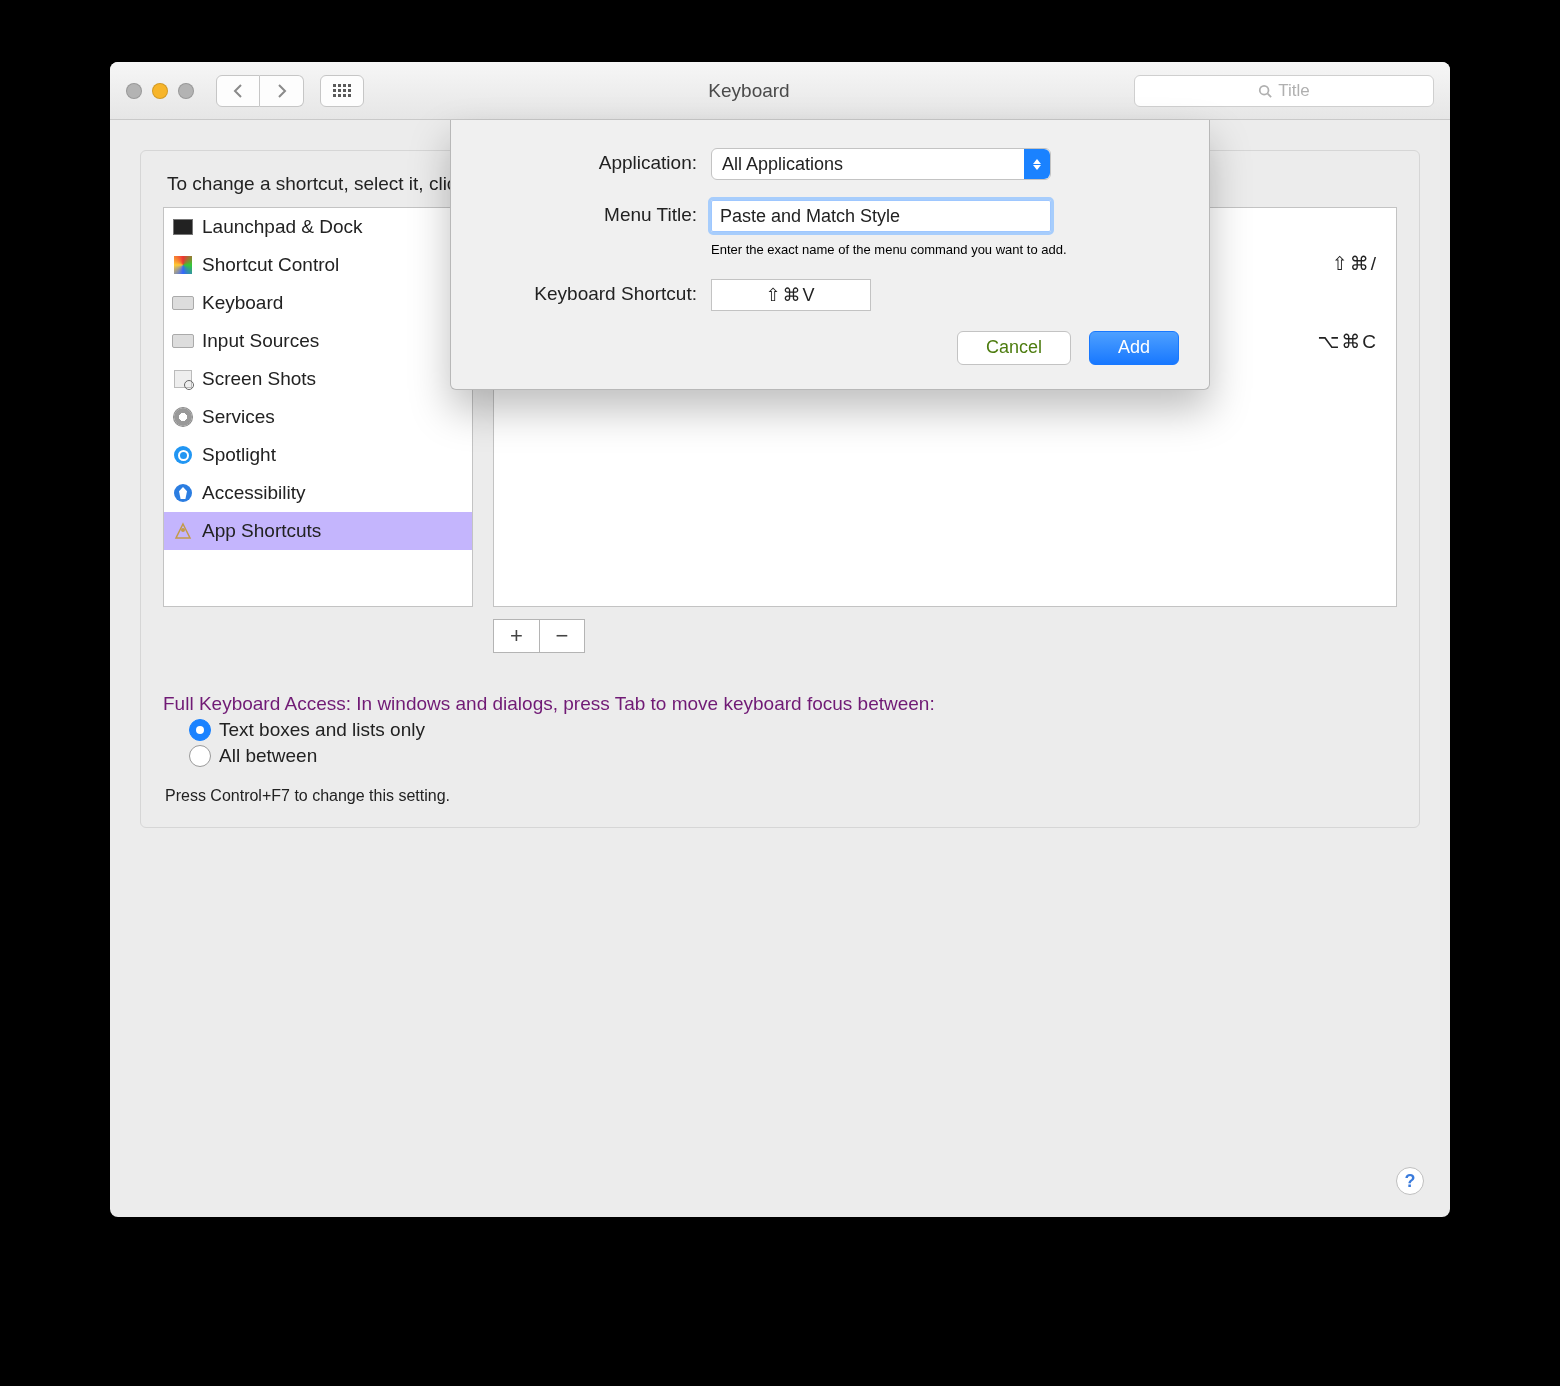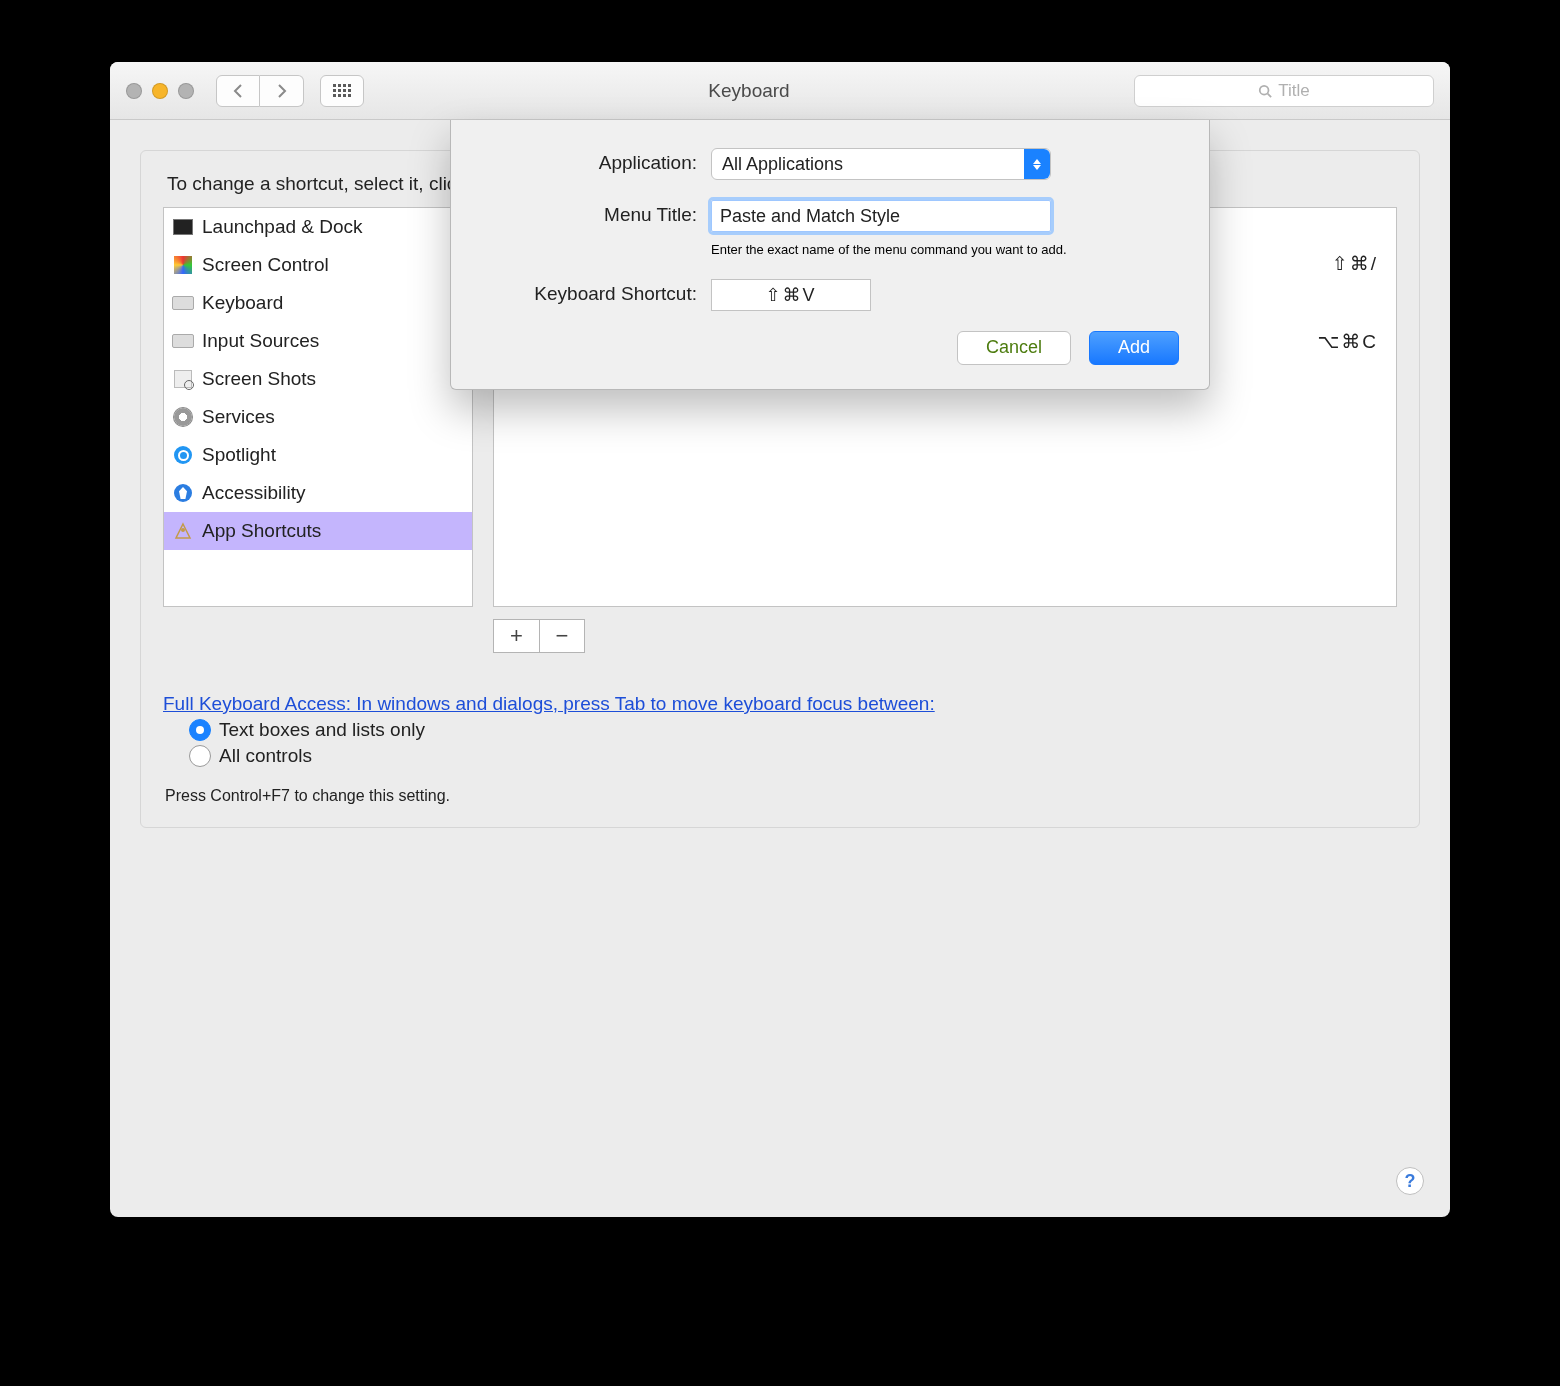--- a/index.html
+++ b/index.html
@@ -93,21 +93,21 @@
     font-size:19px; color:#222; letter-spacing:2px;
   }
 
   .plusminus { display:flex; margin:12px 0 0 330px; }
   .pmbtn {
     width:46px; height:34px; background:#fff; border:1px solid #b4b4b4;
     display:flex; align-items:center; justify-content:center; font-size:22px; color:#444;
   }
   .pmbtn:first-child{ border-right:none; }
 
-  .fkatext { font-size:19px; color:#1d4ed8; margin:40px 0 0 0;text-decoration:underline; }
+  .fkatext { font-size:19px; color:#701a75; margin:40px 0 0 0; }
   .radiorow { display:flex; align-items:center; gap:8px; margin:4px 0 4px 26px; font-size:19px; color:#222;}
   .radio {
     width:22px; height:22px; border-radius:50%; border:1px solid #9a9a9a; background:#fff;
     display:inline-flex; align-items:center; justify-content:center;
   }
   .radio.on { background:#1a82ff; border-color:#1a82ff; }
   .radio.on::after{ content:""; width:8px; height:8px; border-radius:50%; background:#fff; }
   .foot { font-size:16px; color:#222; margin:20px 0 0 2px; }
 
   .helpbtn {
@@ -233,21 +233,21 @@
           <div class="catrow">
             <span class="icon">
                 <span class="ic-launch"></span>
               </span>
             <span>Launchpad &amp; Dock</span>
           </div>
           <div class="catrow">
             <span class="icon">
                 <span class="ic-mission"></span>
               </span>
-            <span>Screen Control</span>
+            <span>Shortcut Control</span>
           </div>
           <div class="catrow">
             <span class="icon">
                 <span class="ic-keybd"></span>
               </span>
             <span>Keyboard</span>
           </div>
           <div class="catrow">
             <span class="icon">
                 <span class="ic-keybd"></span>
@@ -301,21 +301,21 @@
       </div>
 
       <div class="fkatext">Full Keyboard Access: In windows and dialogs, press Tab to move keyboard focus between:</div>
 
       <div class="radiorow">
         <span class="radio on"></span>
         <span>Text boxes and lists only</span>
       </div>
       <div class="radiorow">
         <span class="radio"></span>
-        <span>All controls</span>
+        <span>All between</span>
       </div>
 
       <div class="foot">Press Control+F7 to change this setting.</div>
     </div>
 
     <div class="helpbtn">?</div>
   </div>
 
   <div class="sheet">
 

